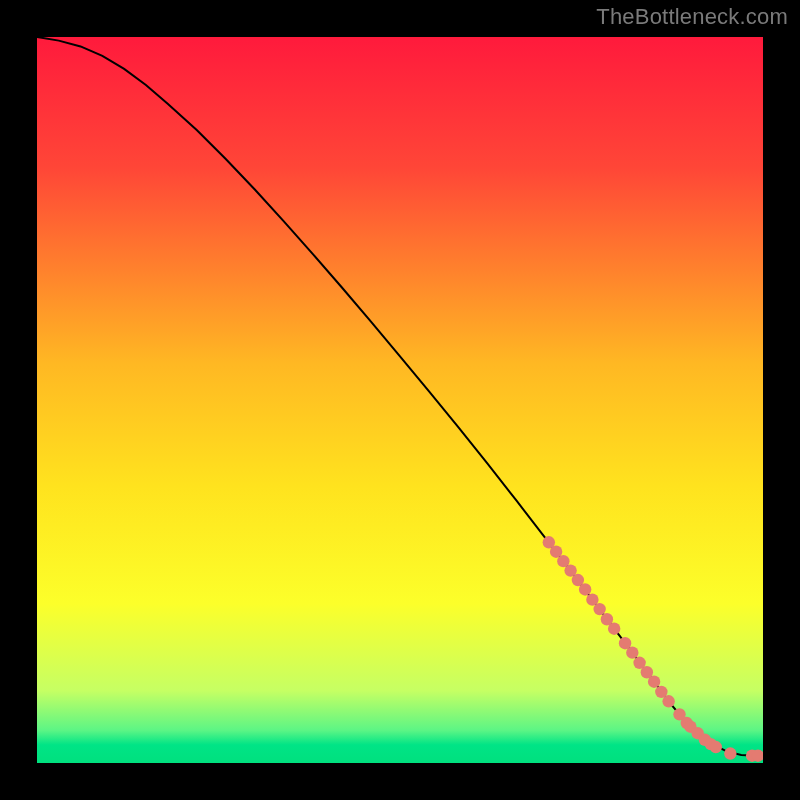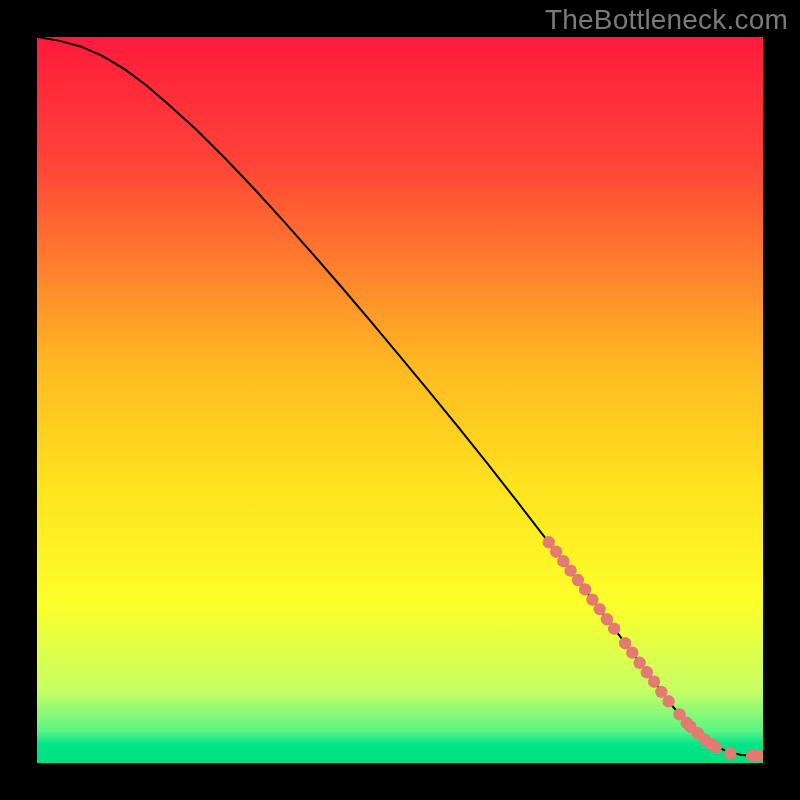--- a/index.html
+++ b/index.html
@@ -14,21 +14,21 @@
     position: relative;
     width: 800px;
     height: 800px;
     background: #000;
   }
   .attribution {
     position: absolute;
     top: 4px;
     right: 12px;
     color: #7a7a7a;
-    font-size: 28px;
+    font-size: 22px;
     font-weight: 400;
     letter-spacing: 0.2px;
   }
   .plot-frame {
     position: absolute;
     left: 37px;
     top: 37px;
     width: 726px;
     height: 726px;
     background: transparent;

